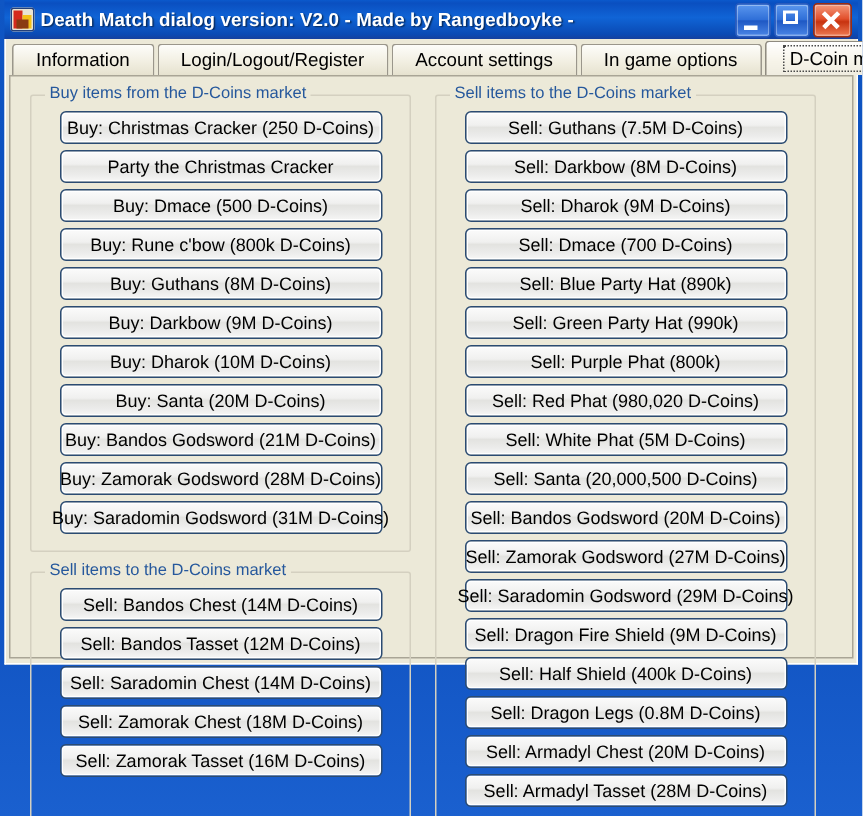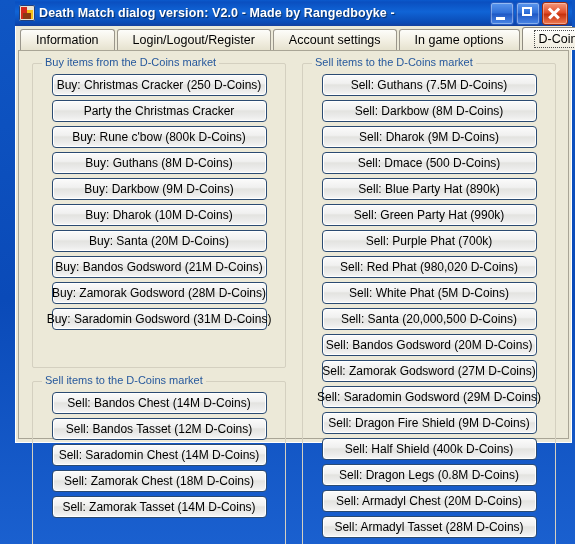--- a/index.html
+++ b/index.html
@@ -11,21 +11,21 @@
     font-family: "Liberation Sans", sans-serif;
   }
 
   #window {
     position: relative;
     width: 575px;
     height: 544px;
     box-sizing: border-box;
     background: #0a49b5;
     background: linear-gradient(180deg, #0f56c4 0%, #0a4ab8 55%, #1a60cf 100%);
-    padding: 0 3px 3px 15px;
+    padding: 0 3px 3px 3px;
     overflow: hidden;
   }
 
   
   #titlebar {
     height: 26px;
     display: flex;
     align-items: center;
     padding: 0 2px 0 3px;
     background: linear-gradient(180deg, #0b59cc 0%, #0a4fc0 8%, #1064d6 45%, #0a4ab4 88%, #15409e 100%);
@@ -265,20 +265,23 @@
       <div class="groupbox" id="g-buy-left" style="left:13px; top:12px; width:254px; height:305px;">
         <div class="group-title">Buy items from the D-Coins market</div>
         <div class="group-body" id="body-buy-left">
             <div class="mbtn">
               <span>Buy: Christmas Cracker (250 D-Coins)</span>
             </div>
             <div class="mbtn">
               <span>Party the Christmas Cracker</span>
             </div>
             <div class="mbtn">
+              <span>Buy: Dmace (500 D-Coins)</span>
+            </div>
+            <div class="mbtn">
               <span>Buy: Rune c'bow (800k D-Coins)</span>
             </div>
             <div class="mbtn">
               <span>Buy: Guthans (8M D-Coins)</span>
             </div>
             <div class="mbtn">
               <span>Buy: Darkbow (9M D-Coins)</span>
             </div>
             <div class="mbtn">
               <span>Buy: Dharok (10M D-Coins)</span>
@@ -307,48 +310,48 @@
             <div class="mbtn">
               <span>Sell: Bandos Tasset (12M D-Coins)</span>
             </div>
             <div class="mbtn">
               <span>Sell: Saradomin Chest (14M D-Coins)</span>
             </div>
             <div class="mbtn">
               <span>Sell: Zamorak Chest (18M D-Coins)</span>
             </div>
             <div class="mbtn">
-              <span>Sell: Zamorak Tasset (14M D-Coins)</span>
+              <span>Sell: Zamorak Tasset (16M D-Coins)</span>
             </div>
           </div>
       </div>
 
       <div class="groupbox" id="g-sell-right" style="left:283px; top:12px; width:254px; height:490px;">
         <div class="group-title">Sell items to the D-Coins market</div>
         <div class="group-body" id="body-sell-right">
             <div class="mbtn">
               <span>Sell: Guthans (7.5M D-Coins)</span>
             </div>
             <div class="mbtn">
               <span>Sell: Darkbow (8M D-Coins)</span>
             </div>
             <div class="mbtn">
               <span>Sell: Dharok (9M D-Coins)</span>
             </div>
             <div class="mbtn">
-              <span>Sell: Dmace (500 D-Coins)</span>
+              <span>Sell: Dmace (700 D-Coins)</span>
             </div>
             <div class="mbtn">
               <span>Sell: Blue Party Hat (890k)</span>
             </div>
             <div class="mbtn">
               <span>Sell: Green Party Hat (990k)</span>
             </div>
             <div class="mbtn">
-              <span>Sell: Purple Phat (700k)</span>
+              <span>Sell: Purple Phat (800k)</span>
             </div>
             <div class="mbtn">
               <span>Sell: Red Phat (980,020 D-Coins)</span>
             </div>
             <div class="mbtn">
               <span>Sell: White Phat (5M D-Coins)</span>
             </div>
             <div class="mbtn">
               <span>Sell: Santa (20,000,500 D-Coins)</span>
             </div>

